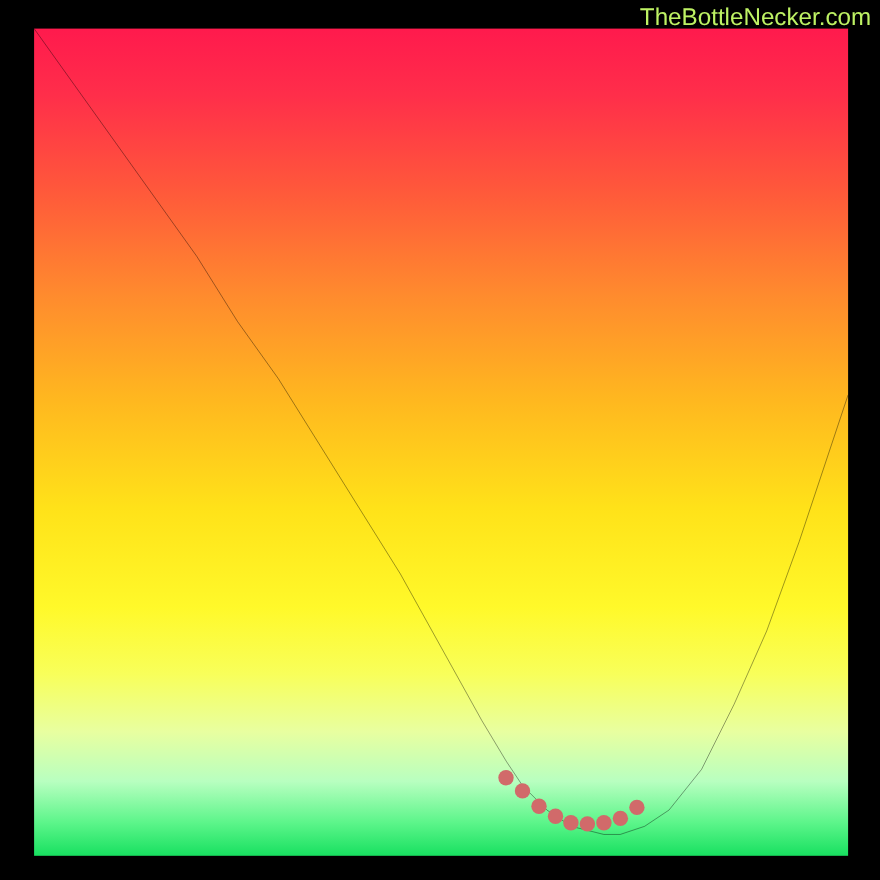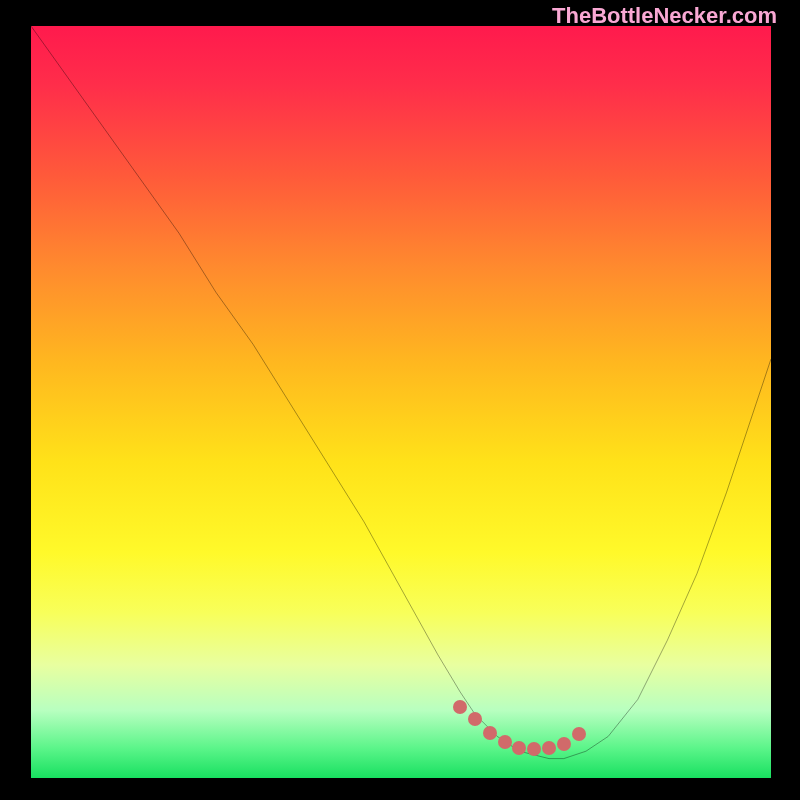--- a/index.html
+++ b/index.html
@@ -7,24 +7,24 @@
     width: 800px;
     height: 800px;
     background: #000;
     position: relative;
     font-family: Arial, sans-serif;
     overflow: hidden;
   }
   .watermark {
     position: absolute;
     top: 3px;
-    right: 23px;
-    color: #f9a8d4;
+    right: 8px;
+    color: #bef264;
     font-size: 22px;
-    font-weight: bold;
+    font-weight: normal;
     z-index: 10;
   }
   .plot-area {
     position: absolute;
     left: 31px;
     top: 26px;
     width: 740px;
     height: 752px;
   }
   .gradient-bg {

